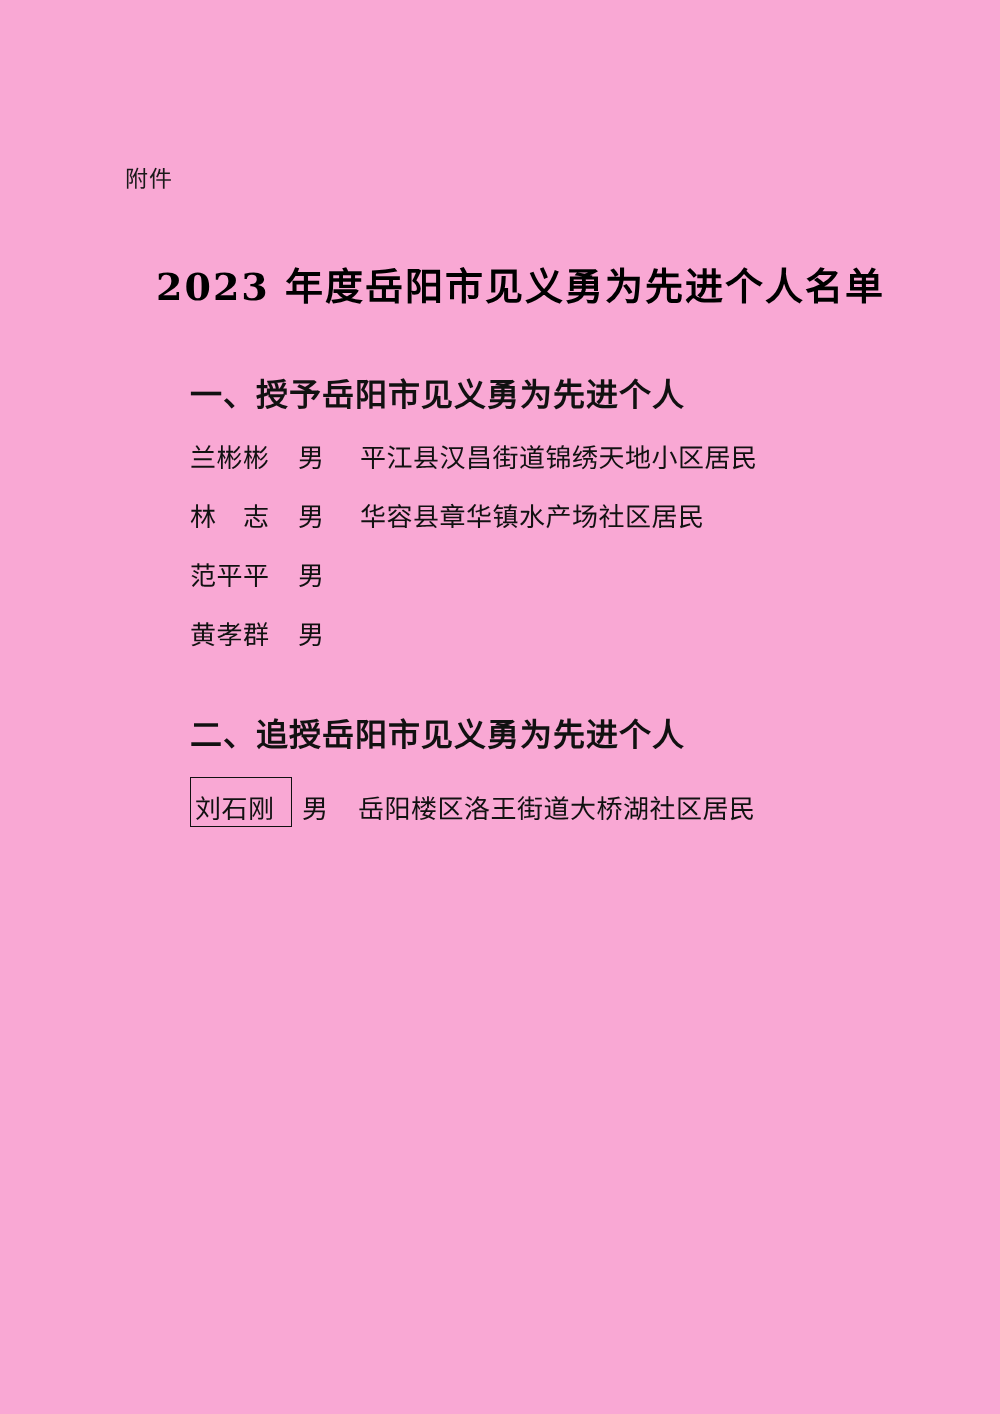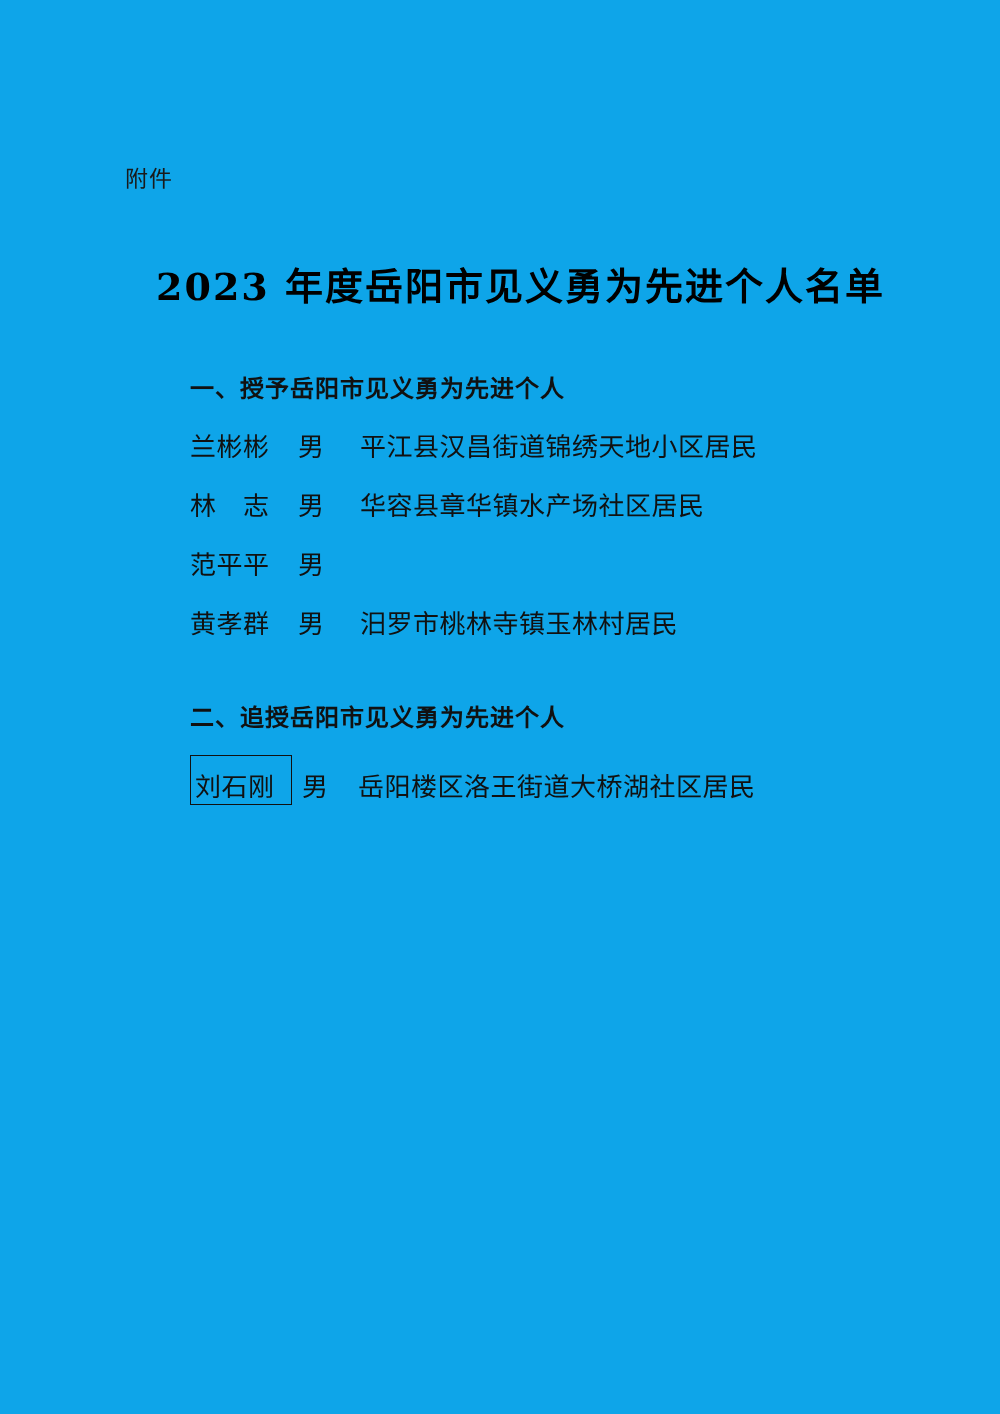--- a/index.html
+++ b/index.html
@@ -4,21 +4,21 @@
 <style>
   html, body {
     margin: 0;
     padding: 0;
     background: #ffffff;
   }
   .page {
     position: relative;
     width: 1000px;
     height: 1414px;
-    background: #0ea5e9;
+    background: #f9a8d4;
     margin: 0 auto;
     overflow: hidden;
     font-family: "DejaVu Serif", "Liberation Serif", serif;
     color: #111111;
   }
   .content {
     position: absolute;
     left: 125px;
     top: 0;
     width: 760px;
@@ -37,21 +37,21 @@
     font-weight: bold;
     font-size: 38px;
     letter-spacing: 2px;
     color: #000000;
     white-space: nowrap;
   }
   .section-heading {
     margin-top: 58px;
     font-family: "DejaVu Sans", "Liberation Sans", sans-serif;
     font-weight: bold;
-    font-size: 24px;
+    font-size: 32px;
     letter-spacing: 1px;
     color: #111111;
     padding-left: 65px;
   }
   .section-heading.second {
   }
   .entry-list {
     margin: 0;
     padding: 0;
     list-style: none;
@@ -112,21 +112,20 @@
         <span class="gender">男</span>
         <span class="desc">华容县章华镇水产场社区居民</span>
       </li>
       <li class="entry indent-1">
         <span class="name">范平平</span>
         <span class="gender">男</span>
       </li>
       <li class="entry indent-1">
         <span class="name">黄孝群</span>
         <span class="gender">男</span>
-        <span class="desc">汨罗市桃林寺镇玉林村居民</span>
       </li>
     </ul>
 
     <div class="section-heading second">二、追授岳阳市见义勇为先进个人</div>
 
     <ul class="entry-list">
       <li class="entry indent-2">
         <span class="name boxed">刘石刚</span>
         <span class="gender">男</span>
         <span class="desc">岳阳楼区洛王街道大桥湖社区居民</span>

